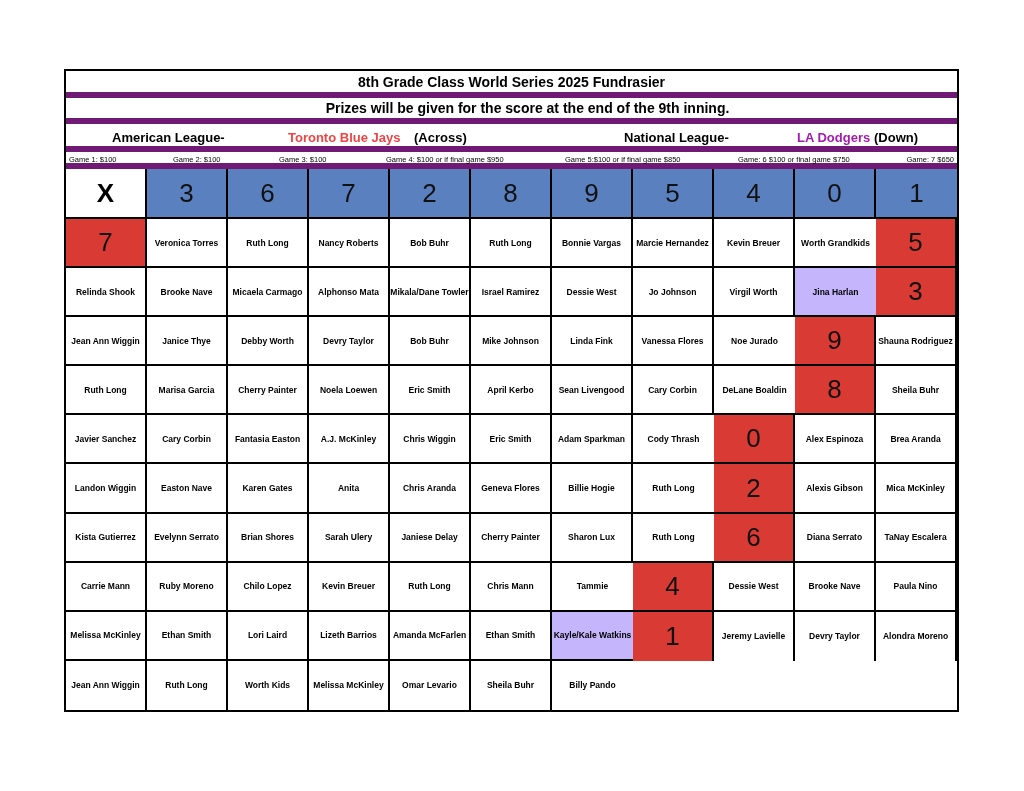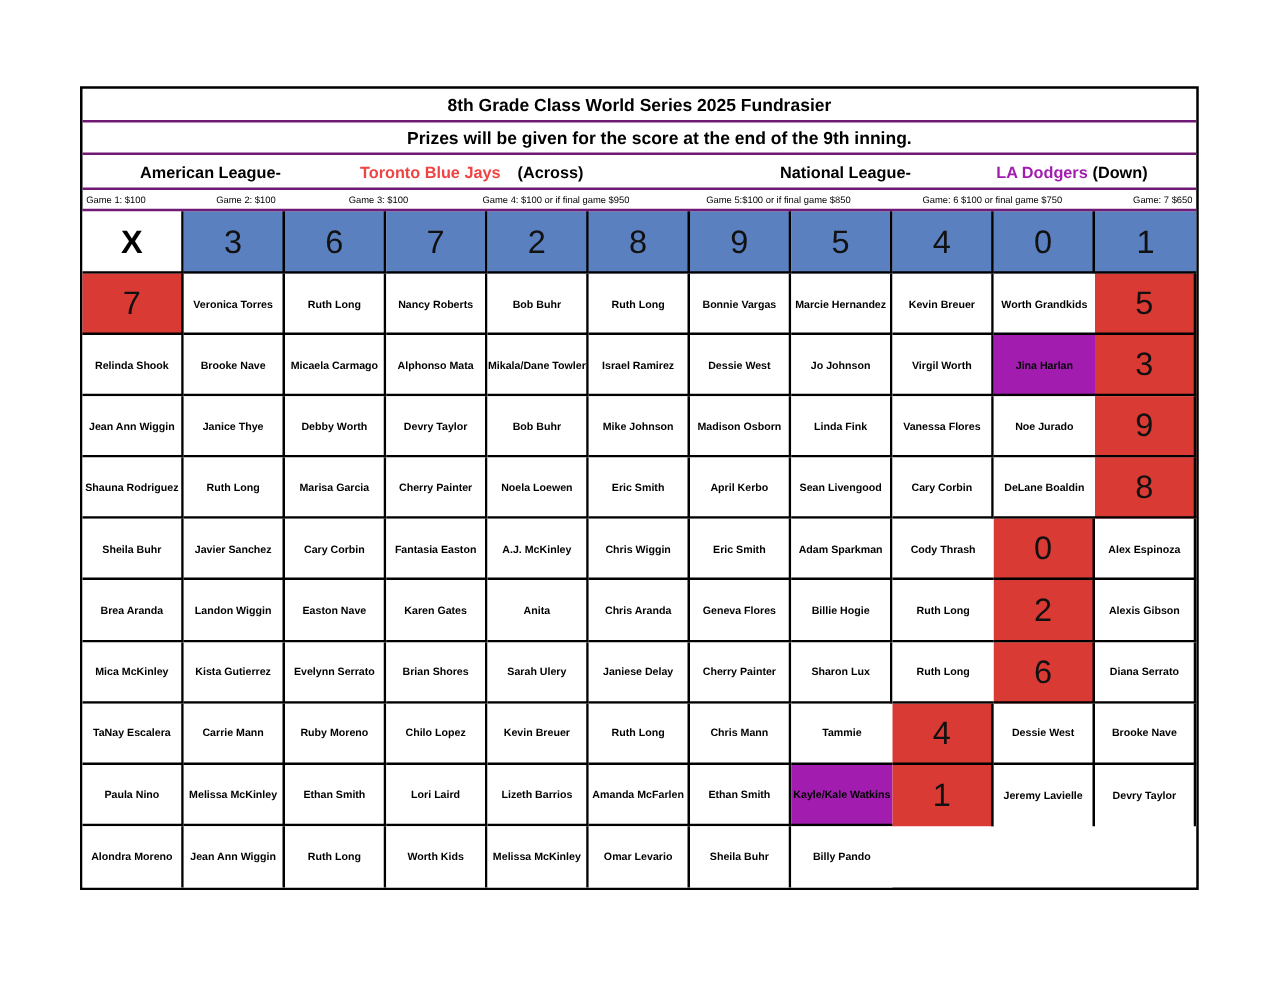--- a/index.html
+++ b/index.html
@@ -17,21 +17,21 @@
     }
     .sheet {
       position: absolute;
       left: 64px;
       top: 69px;
       width: 895px;
       border: 2px solid #000;
       box-sizing: border-box;
     }
     .band {
-      border-bottom: 2px solid #701a75;
+      border-bottom: 6px solid #701a75;
       box-sizing: border-box;
       position: relative;
     }
     .title-band {
       height: 27px;
       display: flex;
       align-items: center;
       justify-content: center;
       font-weight: bold;
       font-size: 14px;
@@ -98,21 +98,21 @@
       background: #5a80c0;
       color: #111;
     }
     .row-head {
       font-size: 26px;
       font-weight: normal;
       background: #d93a34;
       color: #111;
     }
     .cell.highlight {
-      background: #a21caf;
+      background: #c4b5fd;
     }
   </style>
 </head>
 <body>
 
 <div class="sheet">
   <div class="band title-band">
     <span>8th Grade Class World Series 2025 Fundrasier</span>
   </div>
   <div class="band sub-band">
@@ -169,21 +169,20 @@
       <div class="cell square">Jo Johnson</div>
       <div class="cell square">Virgil Worth</div>
       <div class="cell square last-col highlight">Jina Harlan</div>
       <div class="cell row-head">3</div>
       <div class="cell square">Jean Ann Wiggin</div>
       <div class="cell square">Janice Thye</div>
       <div class="cell square">Debby Worth</div>
       <div class="cell square">Devry Taylor</div>
       <div class="cell square">Bob Buhr</div>
       <div class="cell square">Mike Johnson</div>
-      <div class="cell square">Madison Osborn</div>
       <div class="cell square">Linda Fink</div>
       <div class="cell square">Vanessa Flores</div>
       <div class="cell square last-col">Noe Jurado</div>
       <div class="cell row-head">9</div>
       <div class="cell square">Shauna Rodriguez</div>
       <div class="cell square">Ruth Long</div>
       <div class="cell square">Marisa Garcia</div>
       <div class="cell square">Cherry Painter</div>
       <div class="cell square">Noela Loewen</div>
       <div class="cell square">Eric Smith</div>

